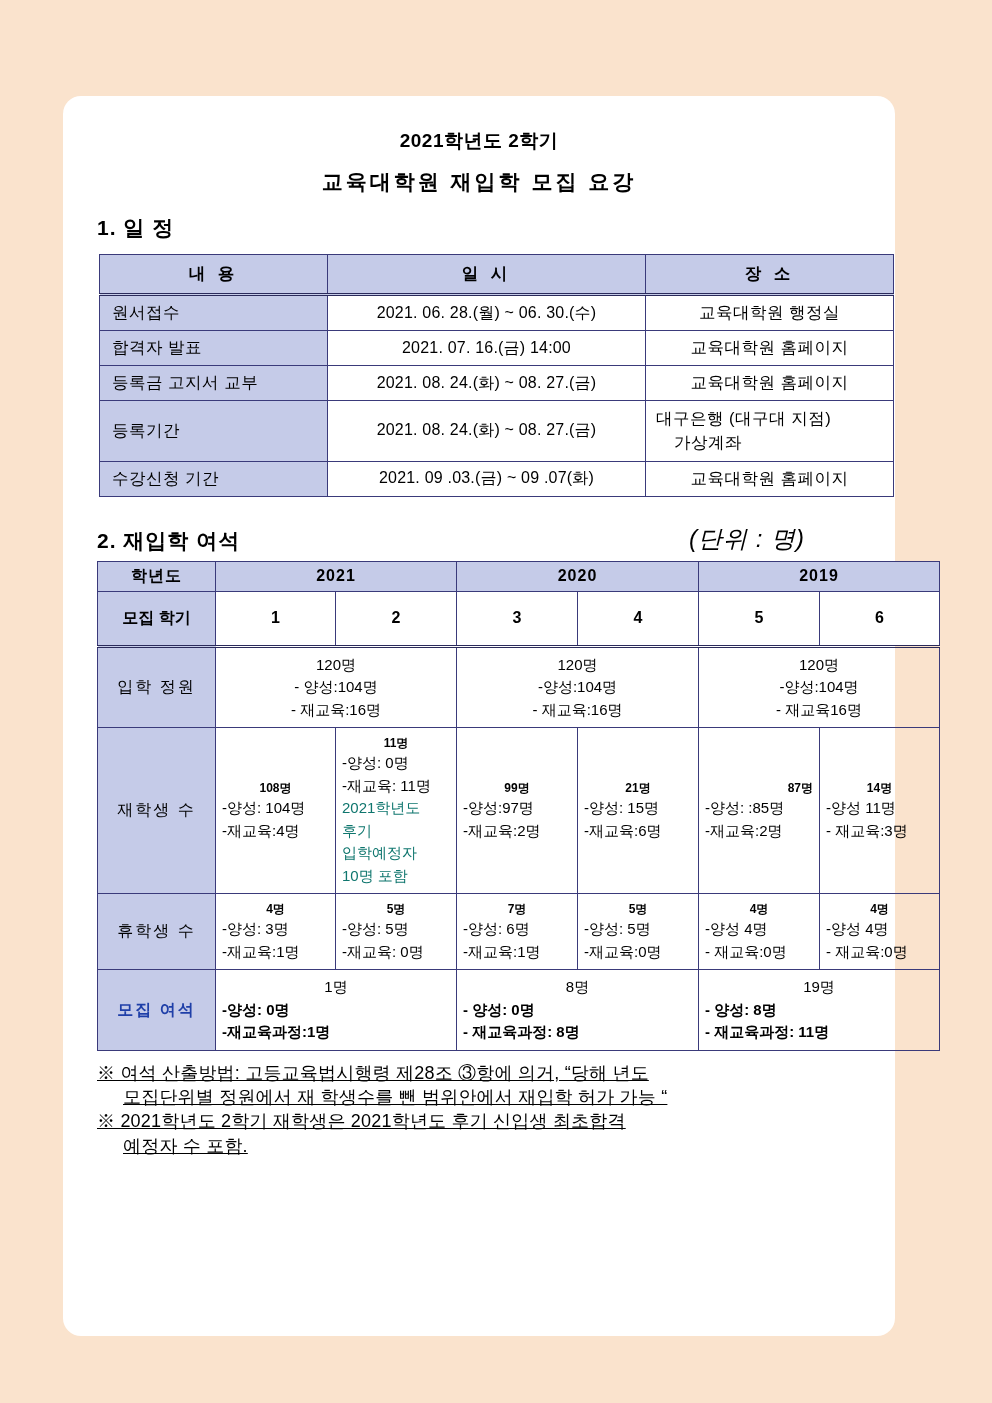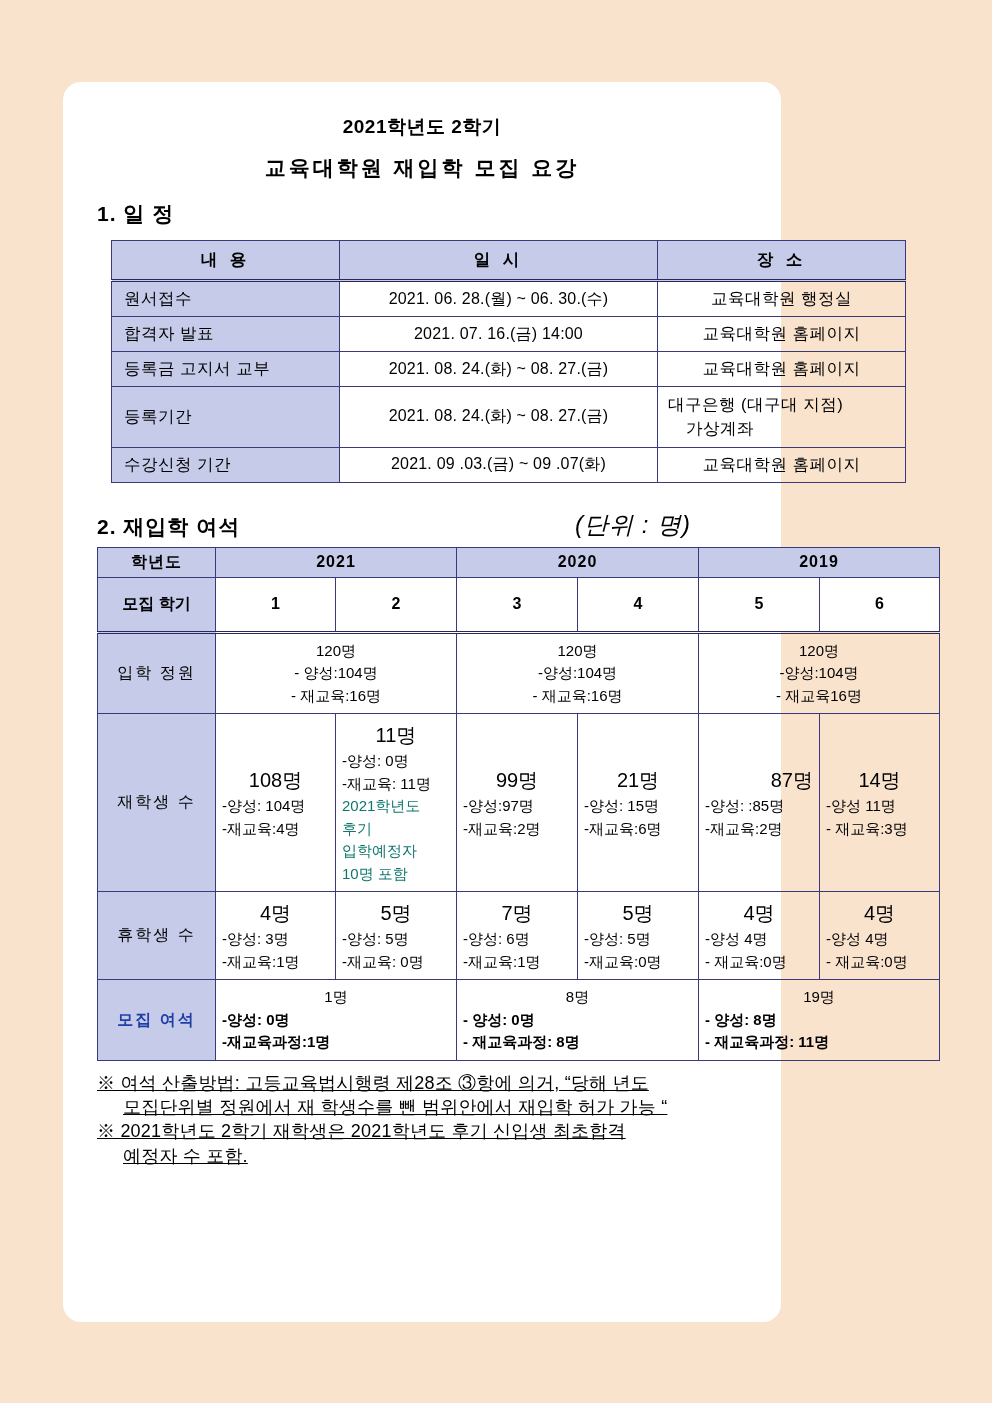--- a/index.html
+++ b/index.html
@@ -9,22 +9,22 @@
   body {
     width: 992px;
     height: 1403px;
     background: #fae3cd;
     font-family: "Liberation Sans", sans-serif;
     overflow: hidden;
   }
   .page {
     position: absolute;
     left: 63px;
-    top: 82px;
-    width: 718px;
+    top: 96px;
+    width: 832px;
     height: 1240px;
     background: #ffffff;
     border-radius: 18px;
   }
   .inner {
     padding: 32px 30px 0 30px;
   }
   .subtitle {
     text-align: center;
     font-size: 19px;
@@ -57,21 +57,21 @@
     font-size: 24px;
     letter-spacing: 1px;
     margin-right: 60px;
     font-style: italic;
   }
 
   
   table.t1 {
     border-collapse: collapse;
     width: 794px;
-    margin: 0 auto 0 18px;
+    margin: 0 auto 0 6px;
     table-layout: fixed;
   }
   table.t1 th, table.t1 td {
     border: 1px solid #3a3a7a;
     font-size: 16.5px;
     padding: 6px 4px;
     color: #000;
   }
   table.t1 thead th {
     background: #c5cbe8;
@@ -148,21 +148,21 @@
     font-weight: bold;
   }
   table.t2 td.cell {
     padding: 6px 6px;
     line-height: 1.5;
     text-align: left;
   }
   table.t2 td.cell.ctr {
     text-align: center;
   }
-  .big { font-weight: normal; font-size: 20px; }
+  .big { font-weight: bold; font-size: 12px; }
   .red { color: #0f766e; }
   .blue { color: #1f3fa8; }
   .bold { font-weight: bold; }
 
   .notes {
     margin: 10px 0 0 4px;
     font-size: 18px;
     line-height: 1.35;
     letter-spacing: 0.2px;
     text-decoration: underline;

